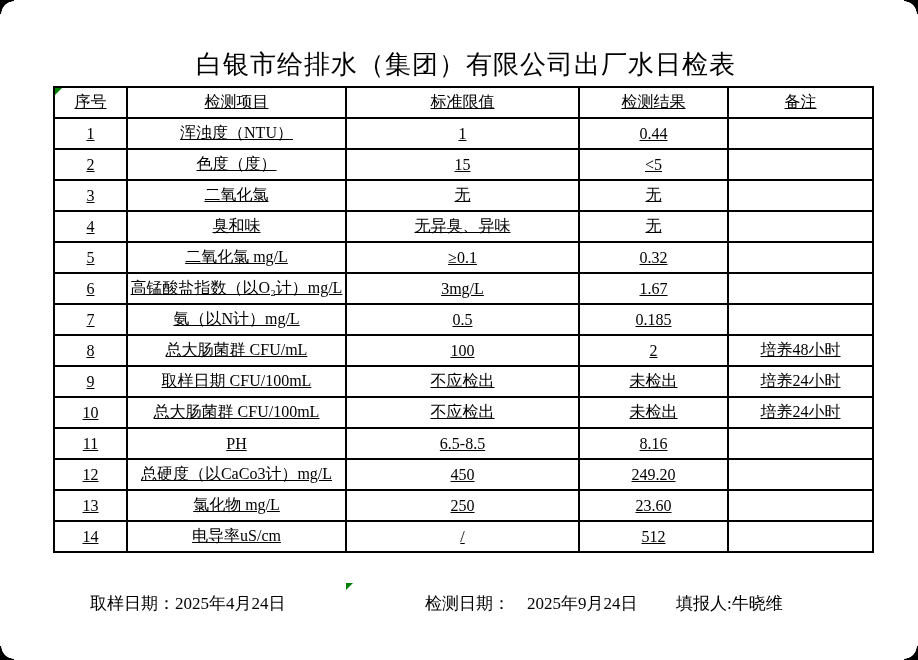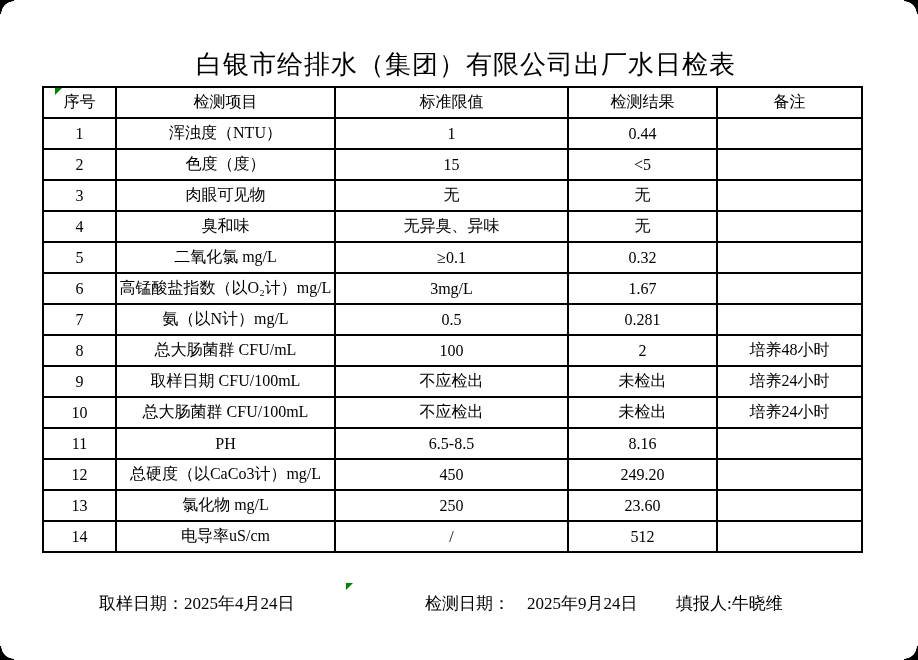--- a/index.html
+++ b/index.html
@@ -15,22 +15,22 @@
   .corner-bl { left:0;  bottom:0; background:radial-gradient(circle 14px at 14px 0px,  transparent 12.5px, #000 13px); }
   .corner-br { right:0; bottom:0; background:radial-gradient(circle 14px at 0px  0px,  transparent 12.5px, #000 13px); }
 
   .page-title {
     position:absolute; top:40px; left:0; width:918px;
     text-align:center; font-size:26px; font-weight:normal; margin:7px;
     letter-spacing:1px;
   }
 
   table.report {
-    position:absolute; left:42px; top:86px; width:819px;
-    border-collapse:collapse; table-layout:fixed;
+    position:absolute; left:53px; top:86px; width:819px;
+    border-collapse:collapse; table-layout:fixed;text-decoration:underline;
   }
   .report th, .report td {
     border:2px solid #000; padding:0; text-align:center; vertical-align:middle;
     font-weight:normal; font-size:16px; height:29px; white-space:nowrap; overflow:hidden;
   }
   col.c-serial { width:73px; }
   col.c-item   { width:219px; }
   col.c-limit  { width:233px; }
   col.c-result { width:149px; }
   col.c-remark { width:145px; }
@@ -38,21 +38,21 @@
   
   .err-tri {
     position:absolute; width:0; height:0; z-index:15;
     border-top:7px solid #008000; border-right:7px solid transparent;
   }
   .err-tri-1 { left:55px;  top:88px; }
   .err-tri-2 { left:346px; top:583px; }
 
   .footer { position:absolute; top:592px; left:0; width:918px; height:24px; font-size:17px; }
   .footer span { position:absolute; white-space:pre; }
-  .f-sample   { left:99px; }
+  .f-sample   { left:90px; }
   .f-test     { left:425px; }
   .f-reporter { left:676px; }
 </style>
 </head>
 <body>
 
 <div class="corner corner-tl"></div>
 <div class="corner corner-tr"></div>
 <div class="corner corner-bl"></div>
 <div class="corner corner-br"></div>
@@ -86,21 +86,21 @@
       </tr>
       <tr>
         <td>2</td>
         <td>色度（度）</td>
         <td>15</td>
         <td>&lt;5</td>
         <td></td>
       </tr>
       <tr>
         <td>3</td>
-        <td>肉眼可见物</td>
+        <td>二氧化氯</td>
         <td>无</td>
         <td>无</td>
         <td></td>
       </tr>
       <tr>
         <td>4</td>
         <td>臭和味</td>
         <td>无异臭、异味</td>
         <td>无</td>
         <td></td>
@@ -116,21 +116,21 @@
         <td>6</td>
         <td>高锰酸盐指数（以O₂计）mg/L</td>
         <td>3mg/L</td>
         <td>1.67</td>
         <td></td>
       </tr>
       <tr>
         <td>7</td>
         <td>氨（以N计）mg/L</td>
         <td>0.5</td>
-        <td>0.281</td>
+        <td>0.185</td>
         <td></td>
       </tr>
       <tr>
         <td>8</td>
         <td>总大肠菌群 CFU/mL</td>
         <td>100</td>
         <td>2</td>
         <td>培养48小时</td>
       </tr>
       <tr>

